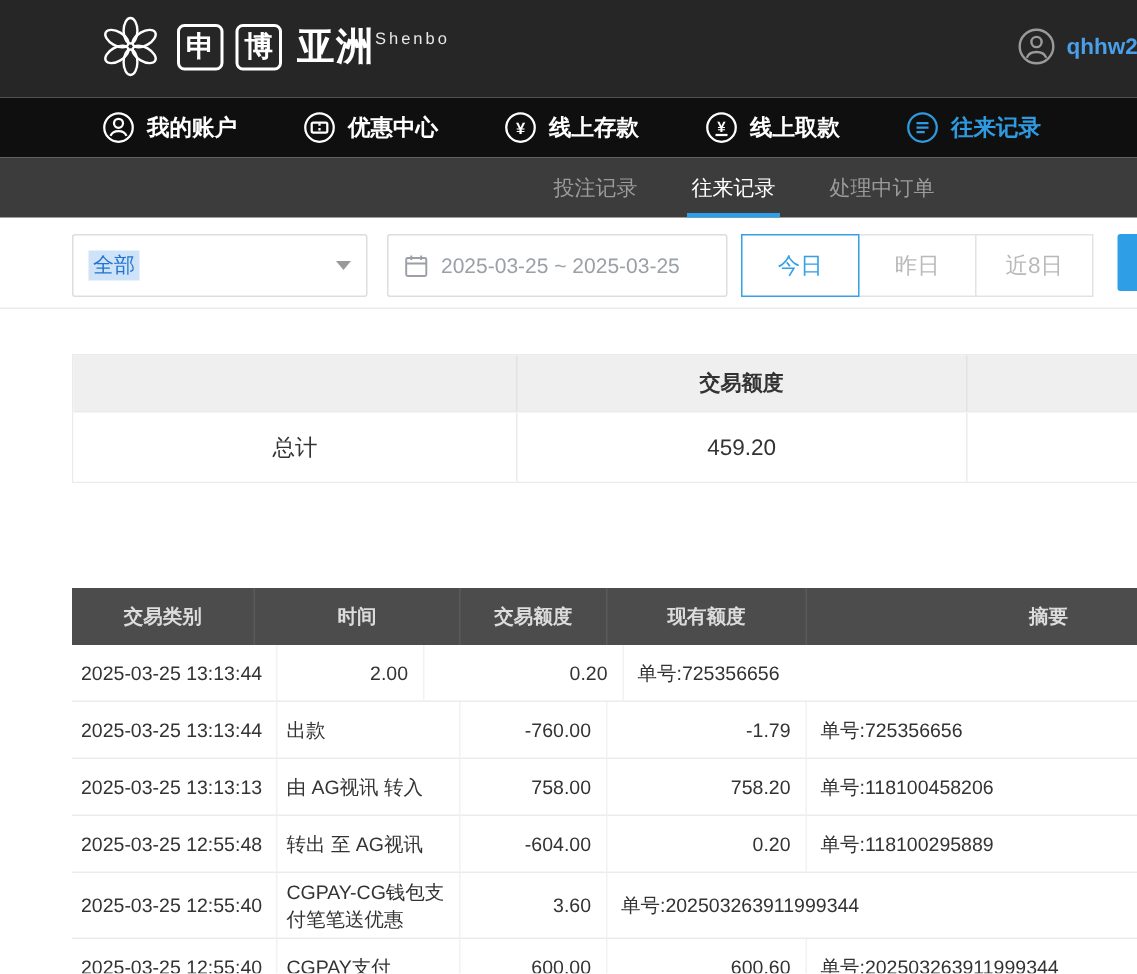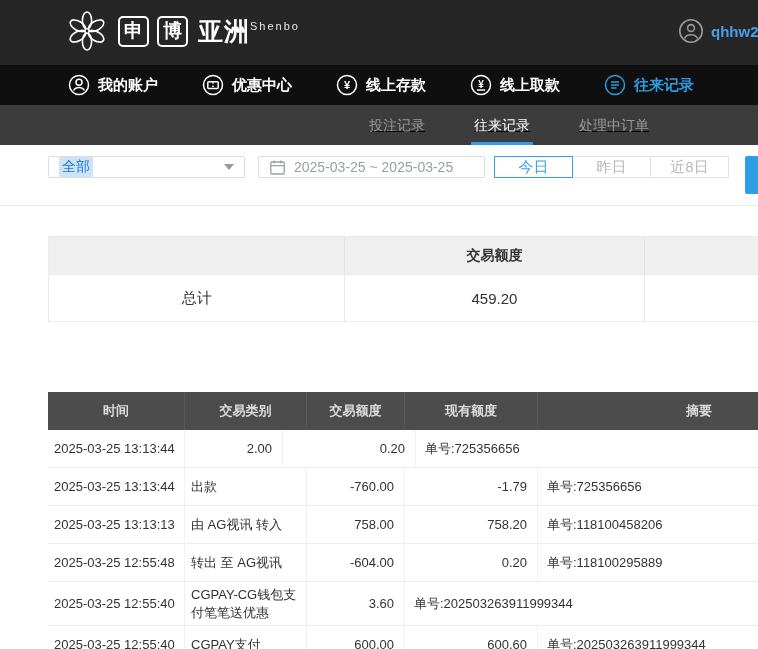--- a/index.html
+++ b/index.html
@@ -21,27 +21,27 @@
   
   .mainnav { position:absolute; left:0; top:65px; width:758px; height:40px; background:#0f0f0f;
     display:flex; align-items:center; padding-left:68px; gap:44px; }
   .nav-item { display:flex; align-items:center; gap:8px; color:#fff; font-size:15px; font-weight:bold;
     white-space:nowrap; cursor:pointer; }
   .nav-item.active { color:#2f9ae0; }
   .navicon { display:inline-flex; }
 
   
   .subtabs { position:absolute; left:0; top:105px; width:758px; height:40px; background:#3c3c3c; }
-  .subtabs-inner { position:absolute; left:366px; top:0; height:40px; display:flex; gap:43px;text-decoration:underline; }
+  .subtabs-inner { position:absolute; left:366px; top:0; height:40px; display:flex; gap:30px; }
   .subtab { height:40px; line-height:40px; font-size:14px; color:#9b9b9b; cursor:pointer; position:relative; padding:0 3px; }
   .subtab.active { color:#fff; }
   .subtab.active::after { content:""; position:absolute; left:0; right:0; bottom:0; height:3px; background:#2e9fe6; }
 
   
-  .filters { position:absolute; left:48px; top:156px; height:22px; display:flex; align-items:stretch; }
+  .filters { position:absolute; left:48px; top:156px; height:42px; display:flex; align-items:stretch; }
   .selectbox { width:197px; border:1px solid #ddd; border-radius:2px; background:#fff;
     display:flex; align-items:center; justify-content:space-between; padding:0 10px; cursor:pointer; }
   .selectbox .val { background:#cfe3f8; color:#1f74d0; font-size:14px; padding:1px 3px; }
   .caret { width:0; height:0; border-left:5px solid transparent; border-right:5px solid transparent; border-top:6px solid #999; }
   .datebox { width:227px; margin-left:13px; border:1px solid #ddd; border-radius:2px; background:#fff;
     display:flex; align-items:center; gap:8px; padding:0 10px; cursor:text; }
   .datebox .dtext { color:#9aa0a6; font-size:14px; white-space:nowrap; }
   .qbtn { width:79px; background:#fff; border:1px solid #e3e3e3; color:#b9b9b9; font-size:15px;
     font-family:inherit; cursor:pointer; }
   .qbtn.first { margin-left:9px; }
@@ -202,22 +202,22 @@
     </div>
     <div class="sum-body">
       <div class="c w1">总计</div>
       <div class="c w2">459.20</div>
       <div class="c w3"></div>
     </div>
   </div>
 
   <div class="dtable">
     <div class="thead">
+      <div class="c cy">交易类别</div>
       <div class="c ct">时间</div>
-      <div class="c cy">交易类别</div>
       <div class="c ca">交易额度</div>
       <div class="c cb">现有额度</div>
       <div class="c cm">摘要</div>
     </div>
 
     <div class="trow">
       <div class="c ct">2025-03-25 13:13:44</div>
       <div class="c ca">2.00</div>
       <div class="c cb">0.20</div>
       <div class="c cm">单号:725356656</div>

